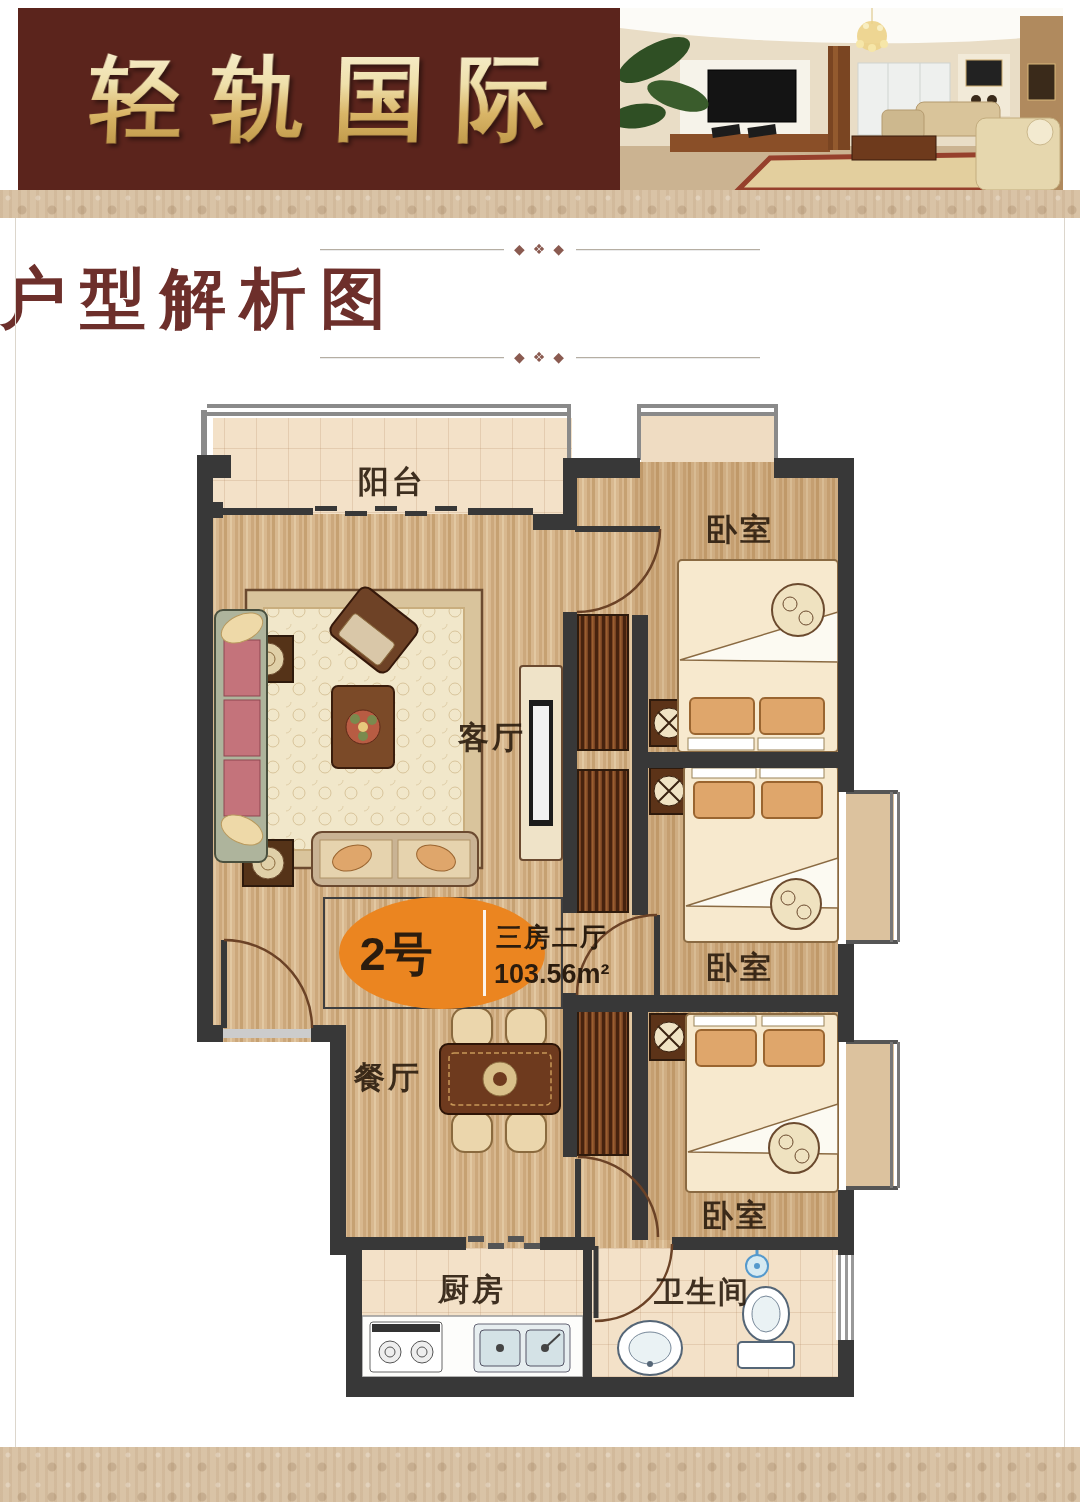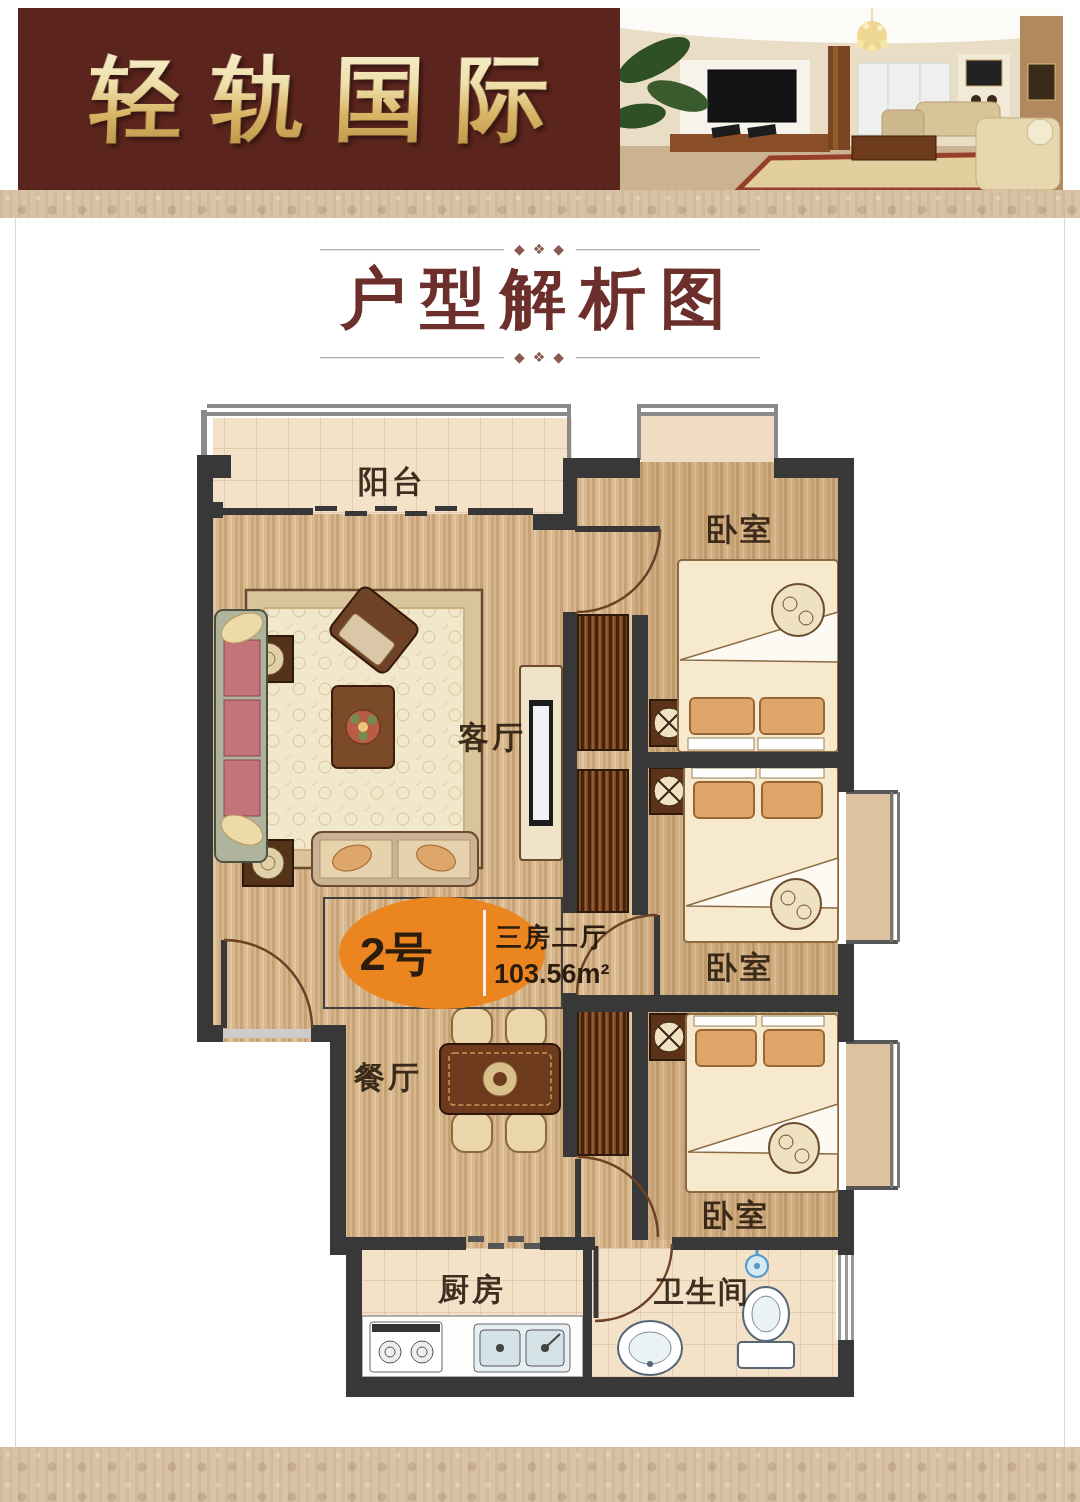--- a/index.html
+++ b/index.html
@@ -24,21 +24,21 @@
   .strip-top{top:190px;height:28px;}
   .strip-bottom{top:1447px;height:55px;}
   .edge{position:absolute;top:218px;height:1229px;width:1px;background:#dcd6cc;}
   .edge-l{left:15px}.edge-r{left:1064px}
   
   .flourish{position:absolute;left:320px;width:440px;height:18px;display:flex;align-items:center;gap:10px;}
   .flourish::before,.flourish::after{content:"";flex:1;height:1px;background:#b5aea3;box-shadow:0 1px 0 rgba(0,0,0,.08);}
   .flourish .orn{color:#8a5a50;font-size:14px;line-height:1;}
   .flourish .orn::before{content:"◆ ❖ ◆";letter-spacing:2px;}
   .f1{top:240px;} .f2{top:348px;}
-  .section-title{position:absolute;left:0;top:252px;width:1080px;text-align:center;
+  .section-title{position:absolute;left:0;top:252px;width:1080px;
                  font-size:66px;font-weight:bold;color:#6d2f2b;letter-spacing:14px;line-height:92px;}
   
   .plan{position:absolute;left:185px;top:395px;width:725px;height:1015px;}
   .plan text{font-weight:bold;fill:#2b1c0e;opacity:.9;}
 </style>
 </head>
 <body>
 <div class="page">
 
   <div class="brand-block">

